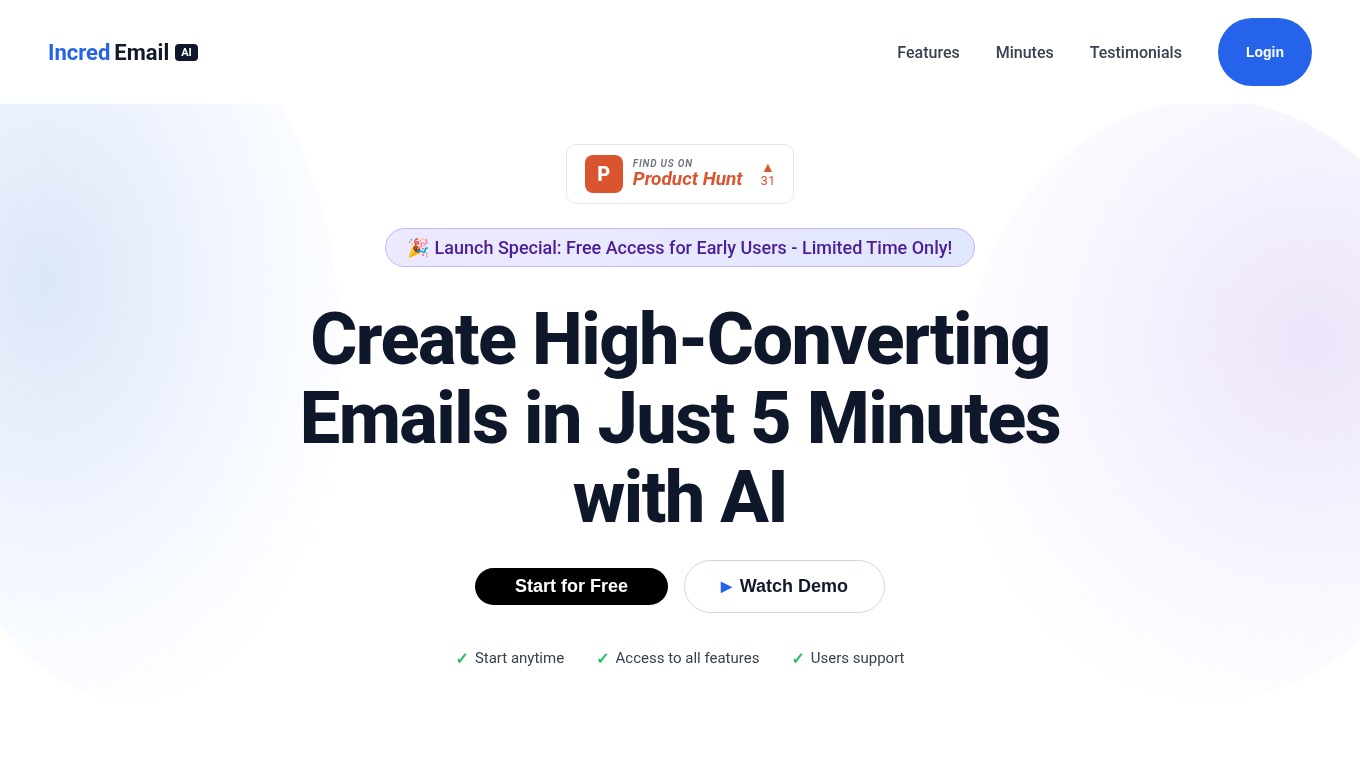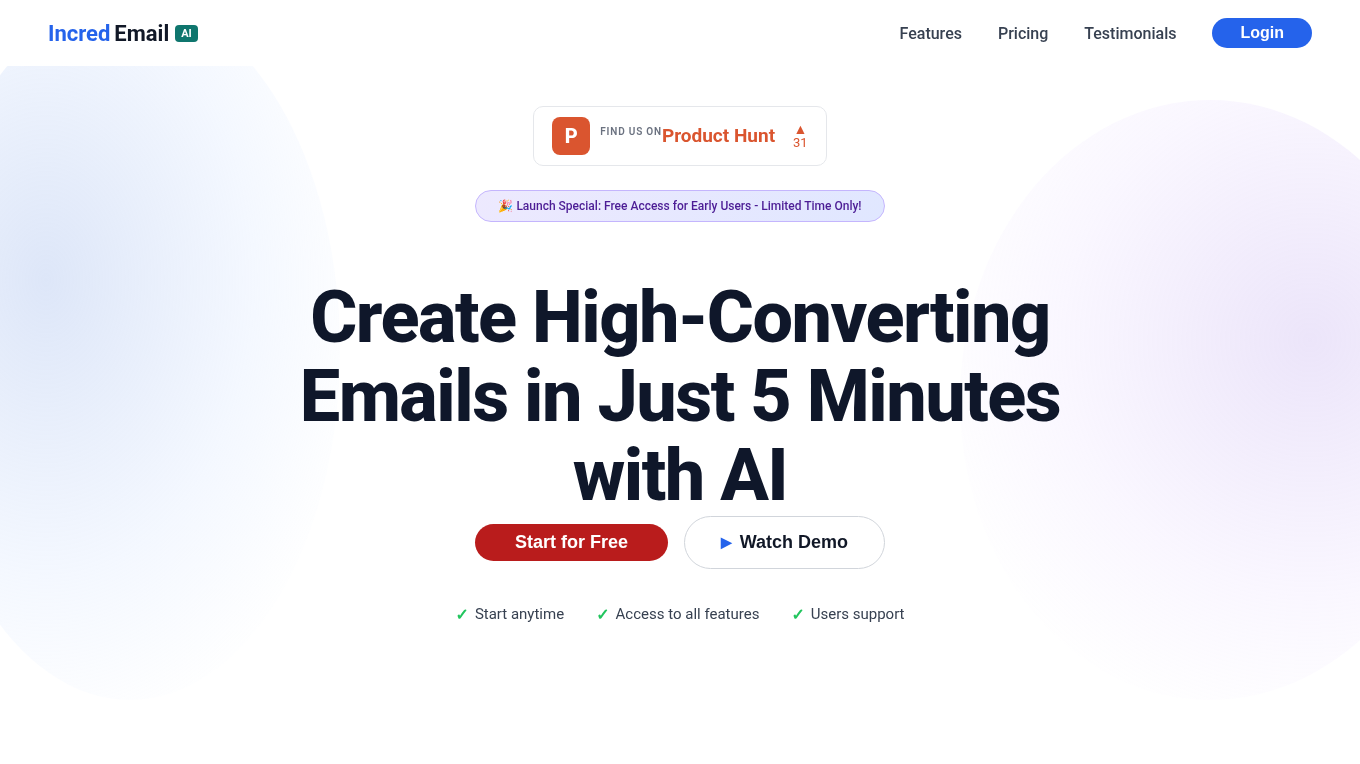--- a/index.html
+++ b/index.html
@@ -65,21 +65,21 @@
 
     .logo-incred {
       color: #2563eb;
     }
 
     .logo-email {
       color: #111827;
     }
 
     .logo-ai-badge {
-      background: #0f766e;
+      background: #0f172a;
       color: white;
       font-size: 11px;
       font-weight: 700;
       padding: 2px 6px;
       border-radius: 4px;
       margin-left: 2px;
     }
 
     .nav-links {
       display: flex;
@@ -91,23 +91,23 @@
       color: #374151;
       text-decoration: none;
       font-size: 16px;
       font-weight: 500;
     }
 
     .nav-login-btn {
       background: #2563eb;
       color: white;
       border: none;
-      padding: 6px 28px;
+      padding: 26px 28px;
       border-radius: 50px;
-      font-size: 16px;
+      font-size: 14px;
       font-weight: 600;
       cursor: pointer;
     }
 
     
     .hero {
       position: relative;
       z-index: 5;
       display: flex;
       flex-direction: column;
@@ -139,22 +139,23 @@
       align-items: center;
       justify-content: center;
       color: white;
       font-size: 20px;
       font-weight: 800;
       flex-shrink: 0;
     }
 
     .ph-text {
       display: flex;
-      flex-direction: row;
+      flex-direction: column;
       align-items: flex-start;
+      font-style: italic;
     }
 
     .ph-find-us {
       font-size: 10px;
       font-weight: 600;
       color: #6b7280;
       letter-spacing: 0.08em;
       text-transform: uppercase;
     }
 
@@ -183,54 +184,55 @@
       font-weight: 400;
       line-height: 1.1;
     }
 
     
     .launch-banner {
       background: linear-gradient(135deg, #ede9fe, #e0e7ff);
       border: 1px solid #c4b5fd;
       border-radius: 50px;
       padding: 8px 22px;
-      font-size: 12px;
+      font-size: 18px;
       font-weight: 500;
       color: #4c1d95;
-      margin-bottom: 56px;
+      margin-bottom: 33px;
     }
 
     
     .hero-headline {
       font-size: 72px;
       font-weight: 800;
       color: #0f172a;
       line-height: 1.1;
       max-width: 860px;
+      margin-bottom: 22px;
       letter-spacing: -1.5px;
     }
 
     .hero-subtext {
       font-size: 19px;
       color: #4b5563;
       max-width: 580px;
       line-height: 1.6;
       margin-bottom: 44px;
     }
 
     
     .cta-buttons {
       display: flex;
       align-items: center;
       gap: 16px;
       margin-bottom: 36px;
     }
 
     .btn-start {
-      background: #b91c1c;
+      background: #000000;
       color: white;
       border: none;
       padding: 8px 40px;
       border-radius: 50px;
       font-size: 18px;
       font-weight: 600;
       cursor: pointer;
       text-align: center;
     }
 
@@ -283,21 +285,21 @@
 </div>
 
 <nav class="navbar">
   <a class="logo" href="#">
     <span class="logo-incred">Incred</span>
       <span class="logo-email">Email</span>
     <span class="logo-ai-badge">AI</span>
   </a>
   <div class="nav-links">
     <a class="nav-link" href="#">Features</a>
-    <a class="nav-link" href="#">Pricing</a>
+    <a class="nav-link" href="#">Minutes</a>
     <a class="nav-link" href="#">Testimonials</a>
     <button class="nav-login-btn">Login</button>
   </div>
 </nav>
 
 <section class="hero">
 
   <a class="product-hunt-badge" href="#">
     <div class="ph-icon">P</div>
     <div class="ph-text">

